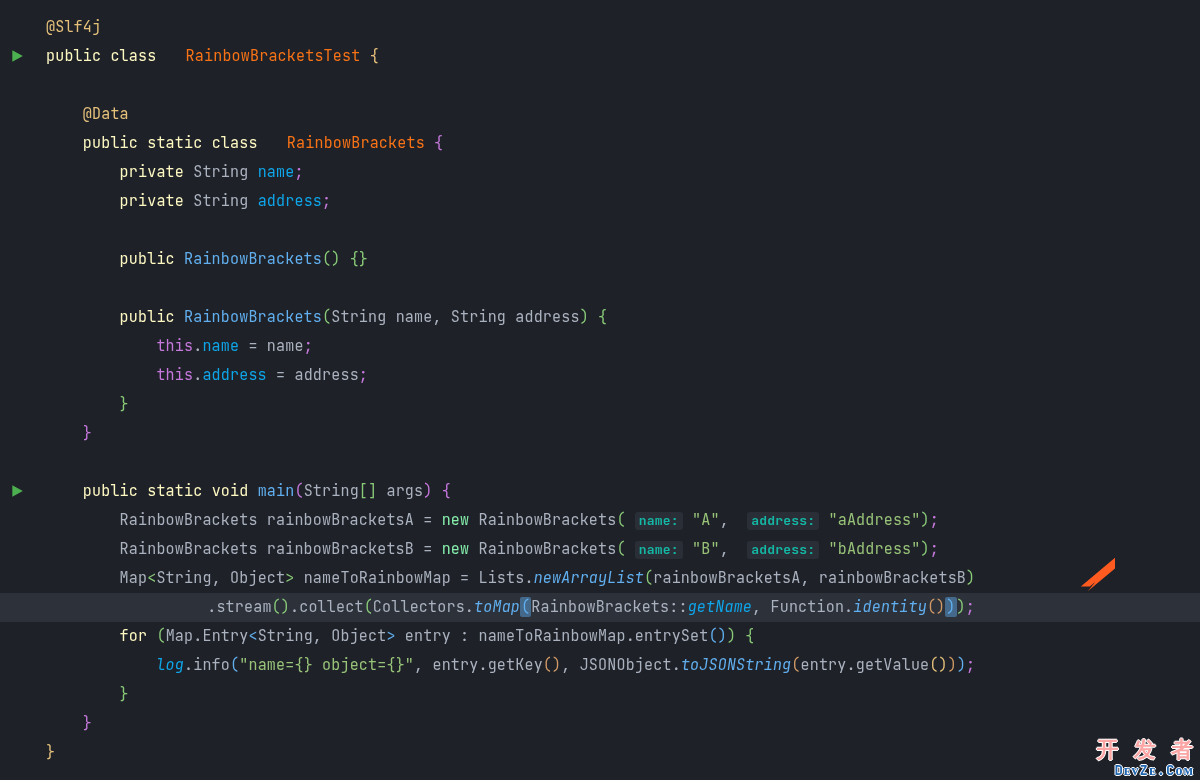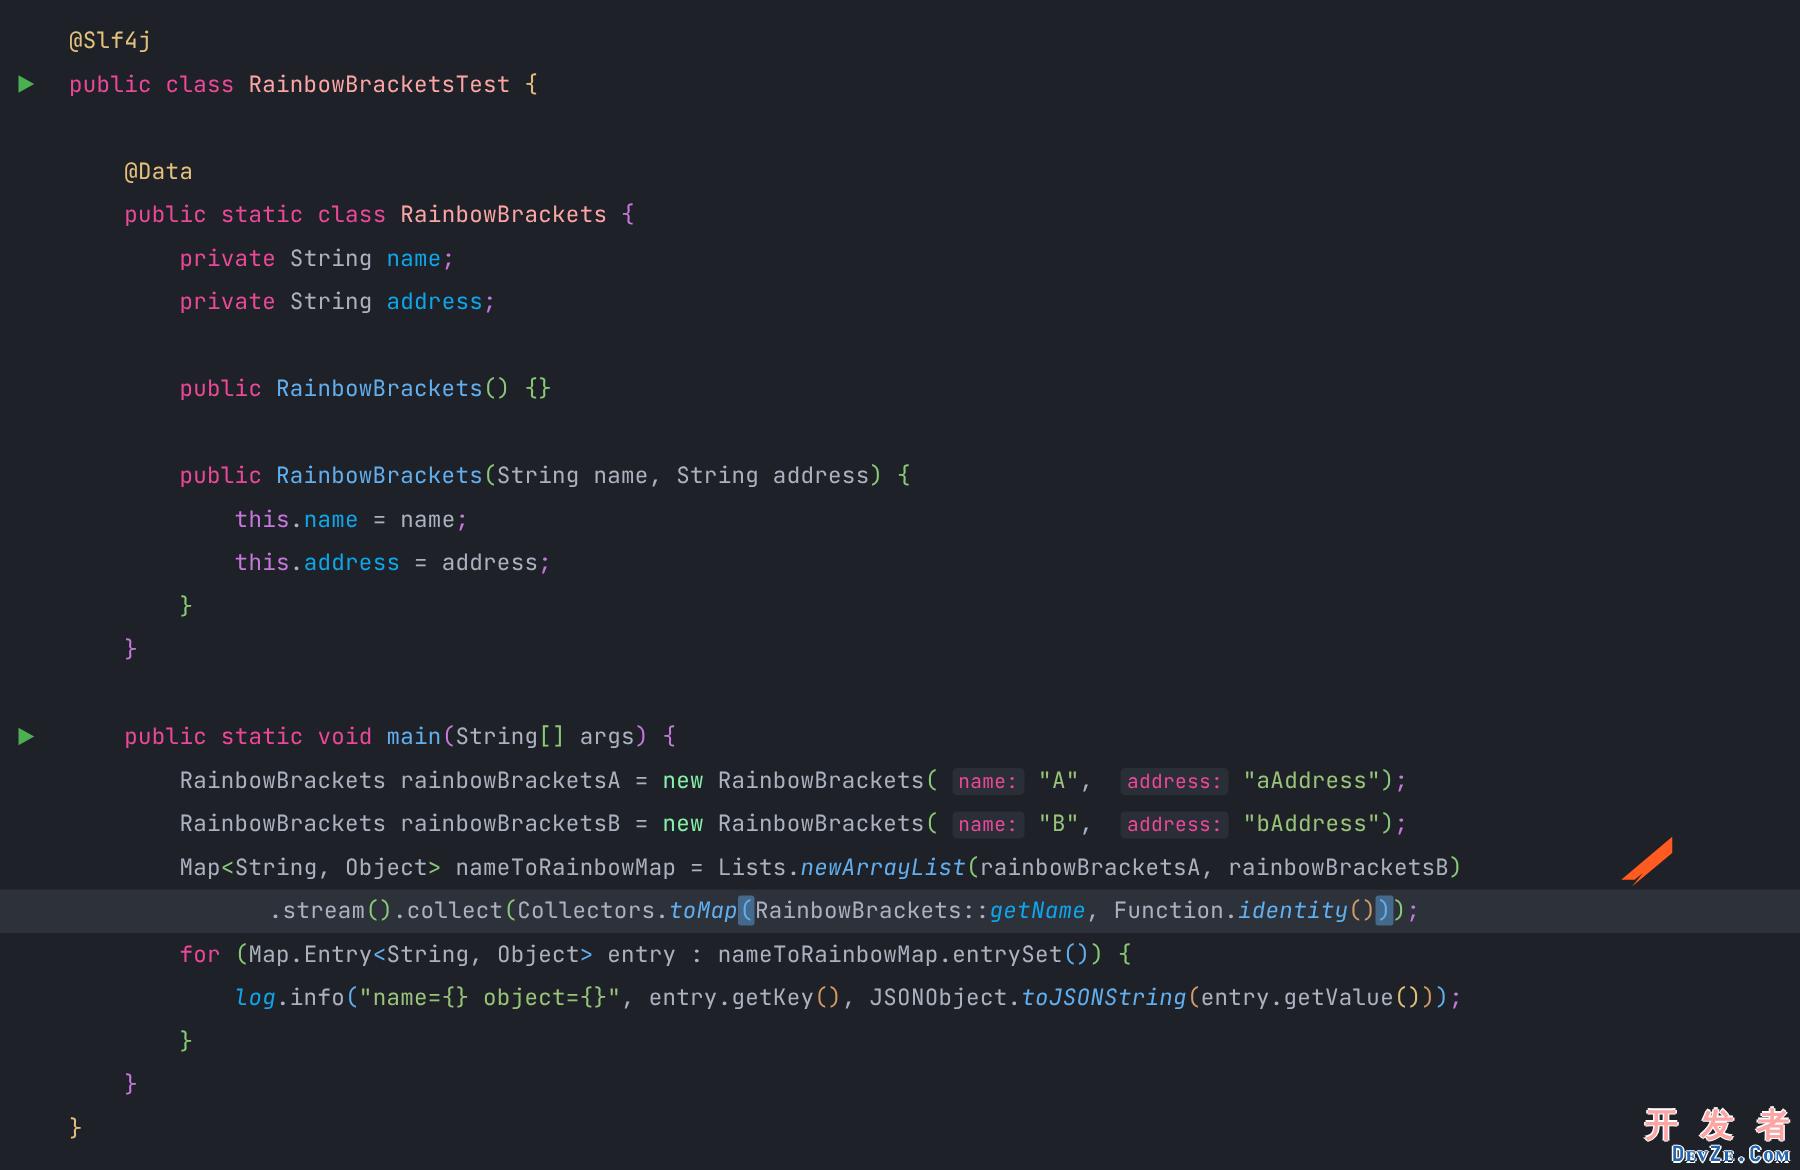--- a/index.html
+++ b/index.html
@@ -35,35 +35,36 @@
   .run-icon svg { width: 14px; height: 14px; }
   .bulb-icon { color: #e5c07b; font-size: 13px; }
   .code {
     flex: 1;
     padding-top: 13px;
     padding-left: 6px;
     white-space: pre;
     letter-spacing: 0.2px;
   }
   .code-line { height: 29px; position: relative; }
-  .hl-line { background: #2c313a; margin-left: -46px; padding-left: 32px; }
+  .hl-line { background: #2c313a; margin-left: -46px; padding-left: 60px; }
   .tok-annotation { color: #e5c07b; }
-  .tok-keyword { color: #ec4899; }
-  .tok-class { color: #fca5a5; }
+  .tok-keyword { color: #fef9c3; }
+  .tok-class { color: #f97316; margin-left: 20px; }
   .tok-type { color: #abb2bf; }
   .tok-method { color: #61afef; }
   .tok-method-call { color: #abb2bf; }
   .tok-field { color: #0ea5e9; }
   .tok-string { color: #98c379; }
   .tok-comment-hint {
-    color: #ec4899;
+    color: #14b8a6;
     background: #2a2e36;
     padding: 0 4px 1px 4px;
     border-radius: 3px;
     font-size: 13px;
+    font-weight: bold;
   }
   .tok-italic { font-style: italic; }
   .tok-new { color: #86efac; }
   .tok-static-call { color: #61afef; font-style: italic; }
   .tok-punct { color: #abb2bf; }
   .tok-semi { color: #c678dd; }
   .tok-this { color: #c678dd; text-align: center; }
   .b-yellow { color: #e5c07b; }
   .b-purple { color: #c678dd; }
   .b-green  { color: #89ca78; }

